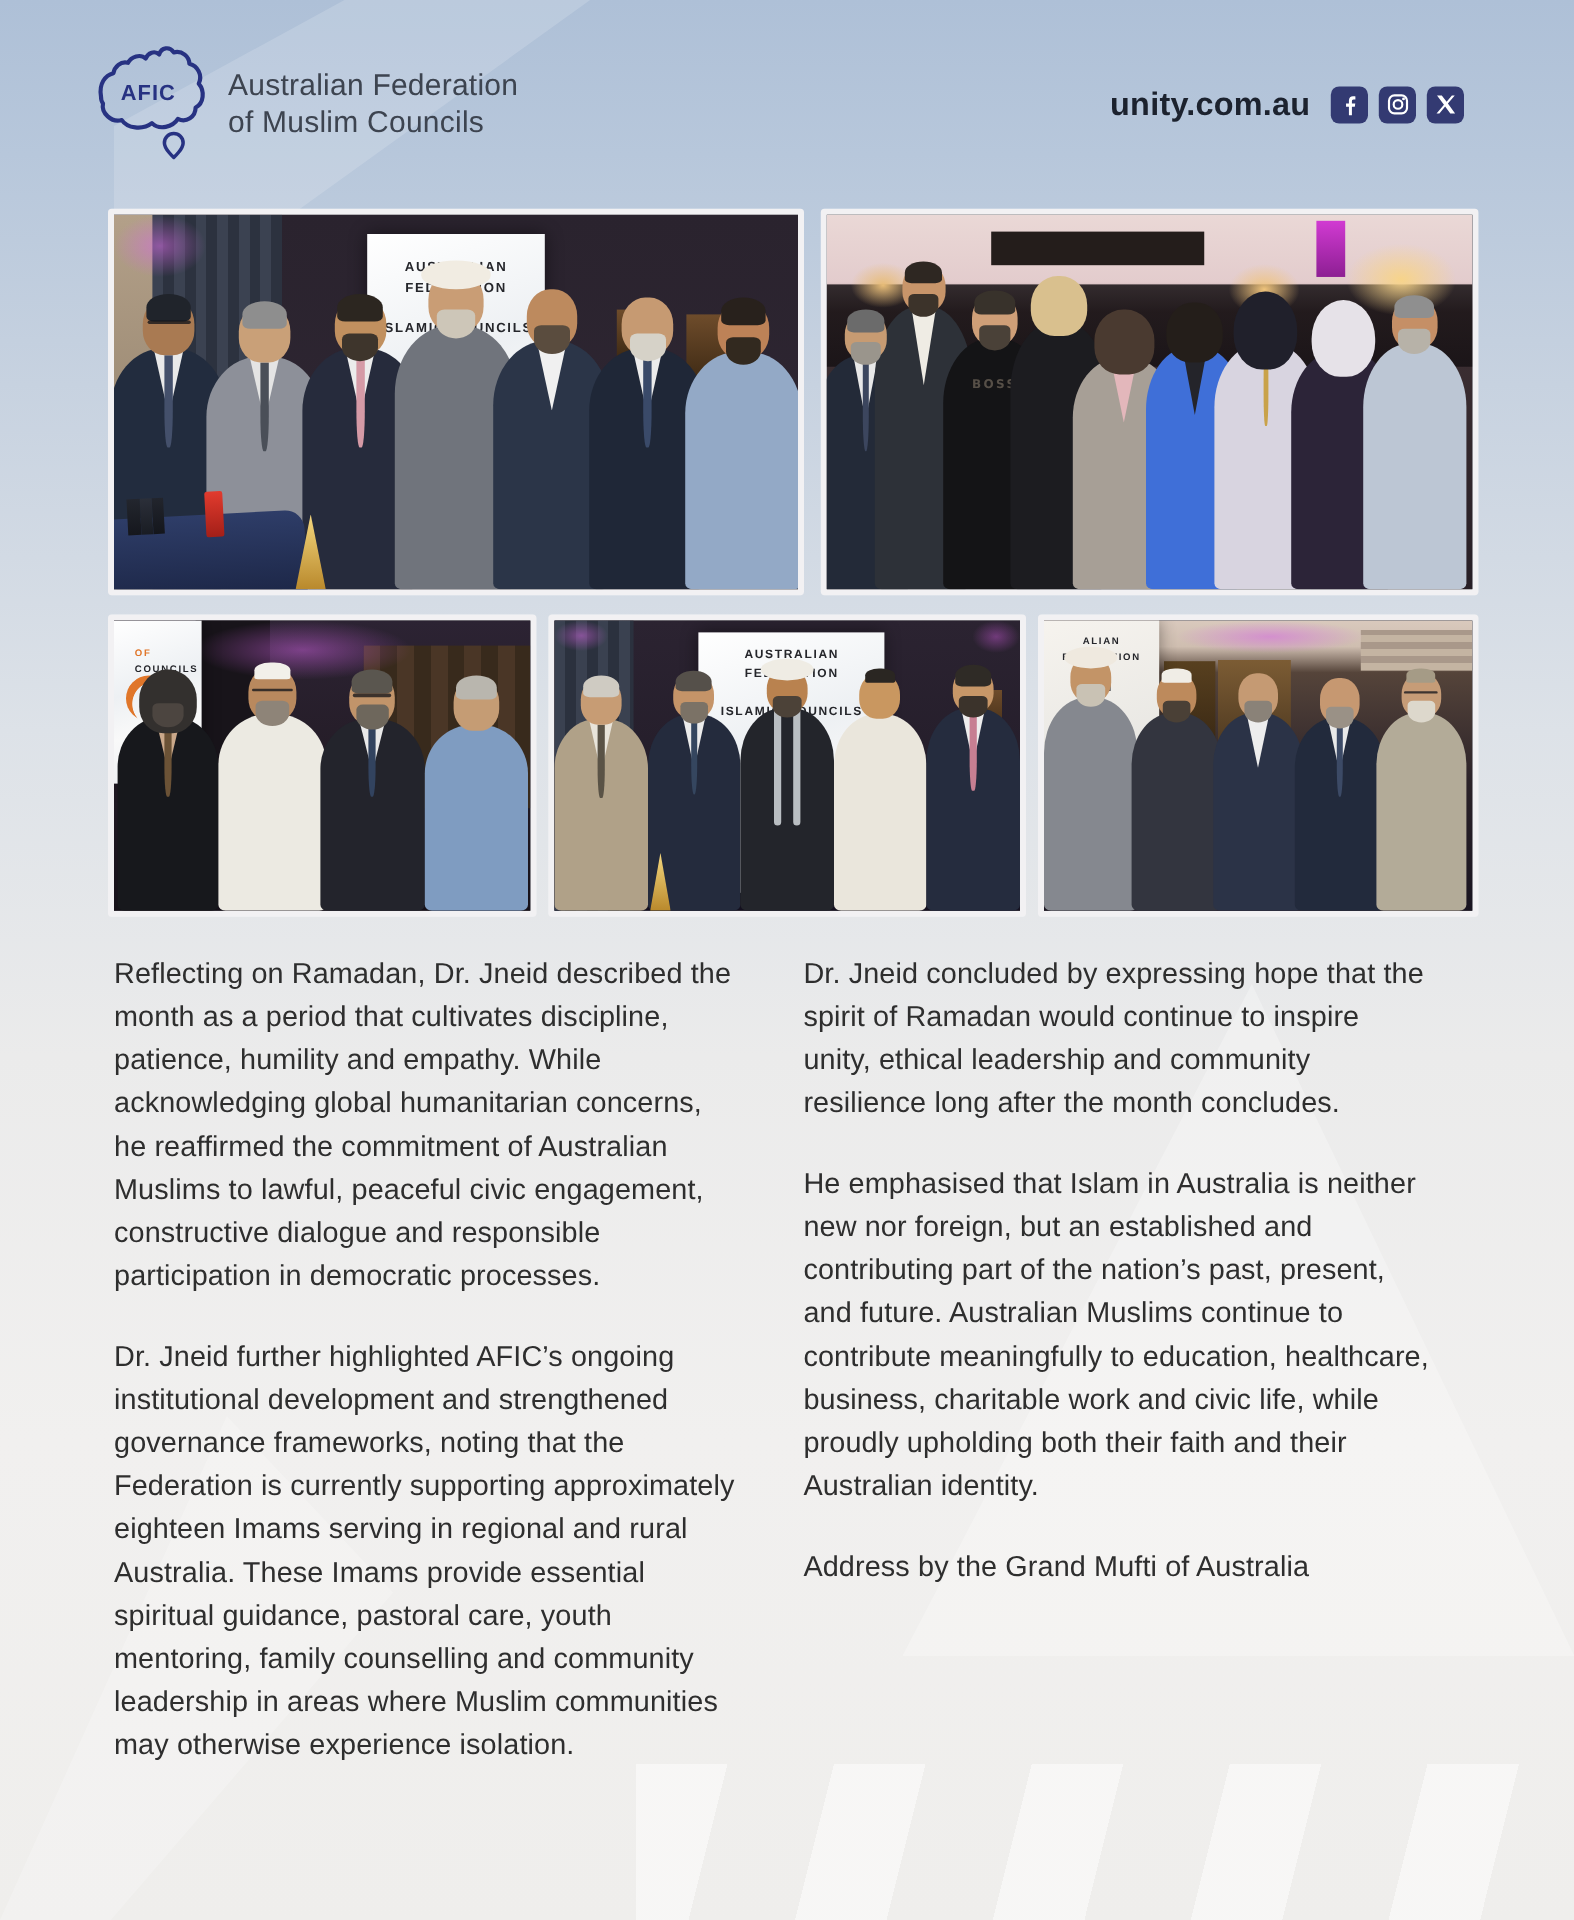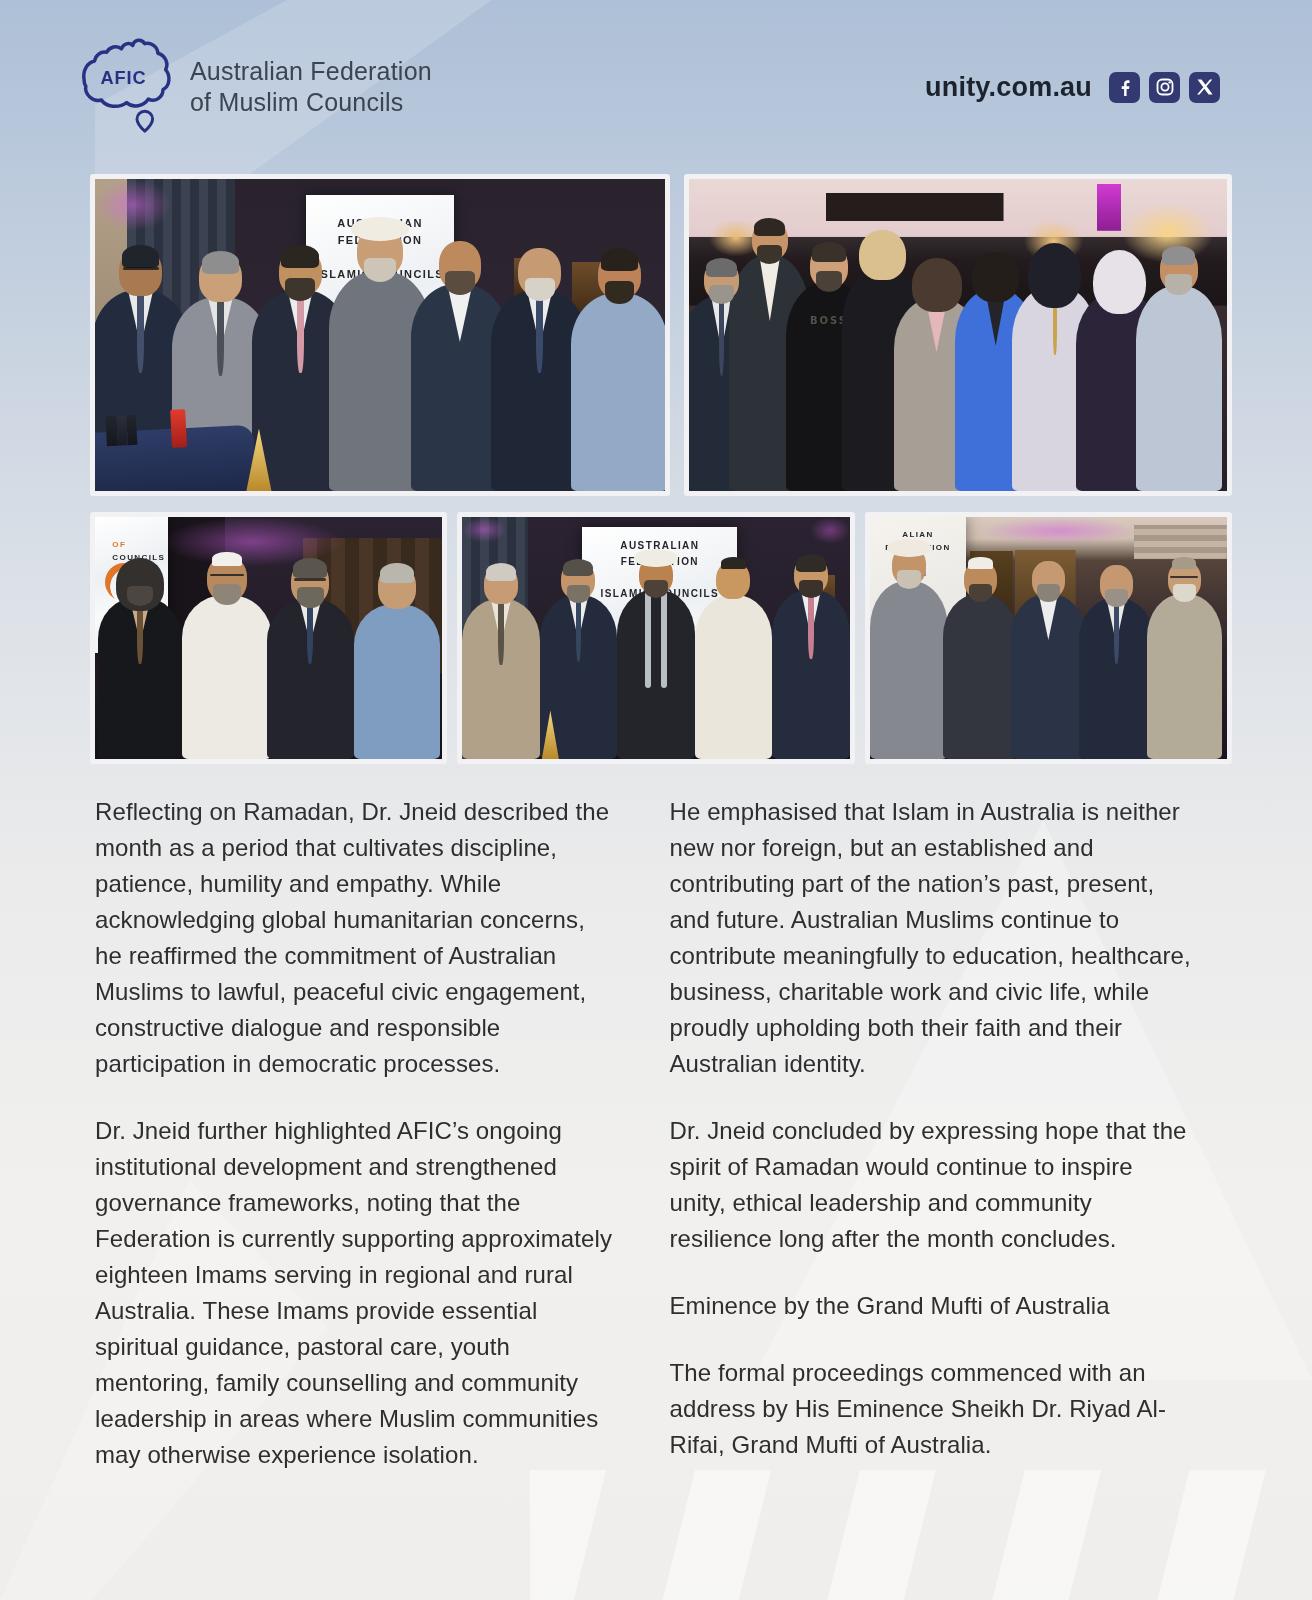--- a/index.html
+++ b/index.html
@@ -471,18 +471,17 @@
     </figure>
   </div>
 </div>
 
 <main class="article">
   <div class="col">
     <p>Reflecting on Ramadan, Dr. Jneid described the month as a period that cultivates discipline, patience, humility and empathy. While acknowledging global humanitarian concerns, he reaffirmed the commitment of Australian Muslims to lawful, peaceful civic engagement, constructive dialogue and responsible participation in democratic processes.</p>
     <p>Dr. Jneid further highlighted AFIC’s ongoing institutional development and strengthened governance frameworks, noting that the Federation is currently supporting approximately eighteen Imams serving in regional and rural Australia. These Imams provide essential spiritual guidance, pastoral care, youth mentoring, family counselling and community leadership in areas where Muslim communities may otherwise experience isolation.</p>
   </div>
   <div class="col">
+    <p>Dr. Jneid concluded by expressing hope that the spirit of Ramadan would continue to inspire unity, ethical leadership and community resilience long after the month concludes.</p>
     <p>He emphasised that Islam in Australia is neither new nor foreign, but an established and contributing part of the nation’s past, present, and future. Australian Muslims continue to contribute meaningfully to education, healthcare, business, charitable work and civic life, while proudly upholding both their faith and their Australian identity.</p>
-    <p>Dr. Jneid concluded by expressing hope that the spirit of Ramadan would continue to inspire unity, ethical leadership and community resilience long after the month concludes.</p>
-    <p>Eminence by the Grand Mufti of Australia</p>
-    <p>The formal proceedings commenced with an address by His Eminence Sheikh Dr. Riyad Al-Rifai, Grand Mufti of Australia.</p>
+    <p>Address by the Grand Mufti of Australia</p>
   </div>
 </main>
 
 </body></html>

